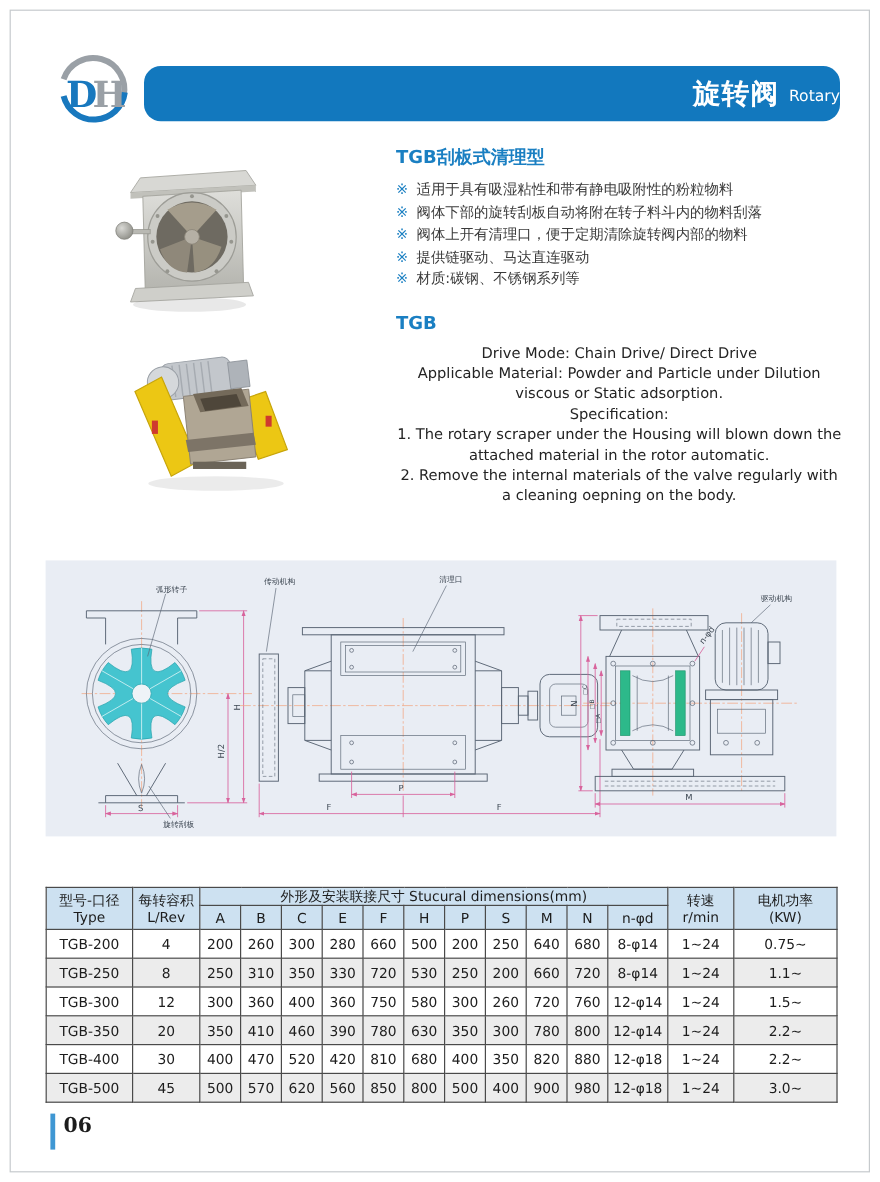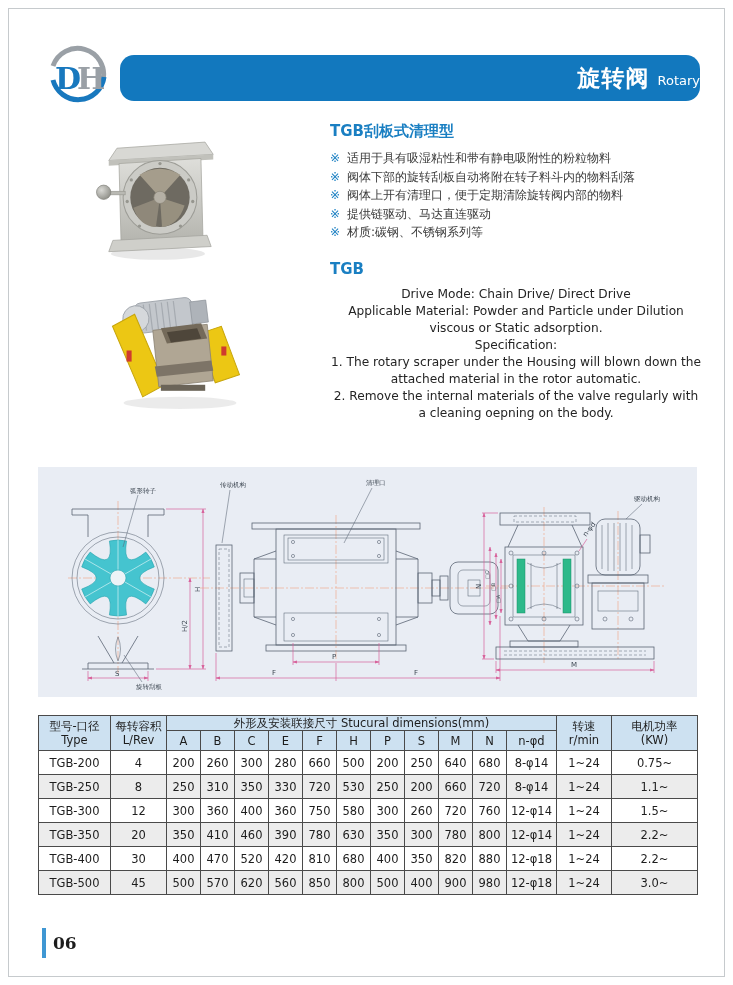--- a/index.html
+++ b/index.html
@@ -45,29 +45,29 @@
   .dlbl{fill:#3d4752;font-size:7px;}
   .rotor{fill:var(--rotor);stroke:#27a3ad;stroke-width:0.6;}
   .seal{fill:var(--seal);stroke:#1a8f66;stroke-width:0.5;}
   .bolt{fill:none;stroke:var(--draw);stroke-width:0.6;}
 
   
   .spec-table{position:absolute;left:38px;top:715px;width:659px;border-collapse:collapse;
               font-size:11.5px;color:#1d1d1d;table-layout:fixed;}
   .spec-table th,.spec-table td{border:1px solid #4a4a4a;text-align:center;vertical-align:middle;
               padding:0;font-weight:normal;}
-  .spec-table{border:1.5px solid #3c3c3c;}
+  .spec-table{border:1.5px solid #3c3c3c;margin-top:24px;}
   .spec-table thead th{background:var(--thead-bg);font-size:11.5px;line-height:14px;}
   .spec-table thead .sub th{height:20px;}
   .spec-table tbody td{height:24px;background:#fff;}
   .spec-table tbody tr:nth-child(even) td{background:#ececec;}
   .th2l span{display:block;}
 
   
-  .page-foot{position:absolute;left:42px;top:928px;display:flex;align-items:center;}
+  .page-foot{position:absolute;left:42px;top:928px;display:flex;align-items:flex-start;}
   .foot-bar{width:4px;height:30px;background:#3f97d3;margin-right:7px;}
   .foot-num{font-size:17px;font-weight:bold;color:#1c1c1c;font-family:"DejaVu Serif","Liberation Serif",serif;}
 </style>
 </head>
 <body>
 
 <div class="page">
   <div class="frame"></div>
 
   <svg class="logo" viewBox="0 0 68 62">

